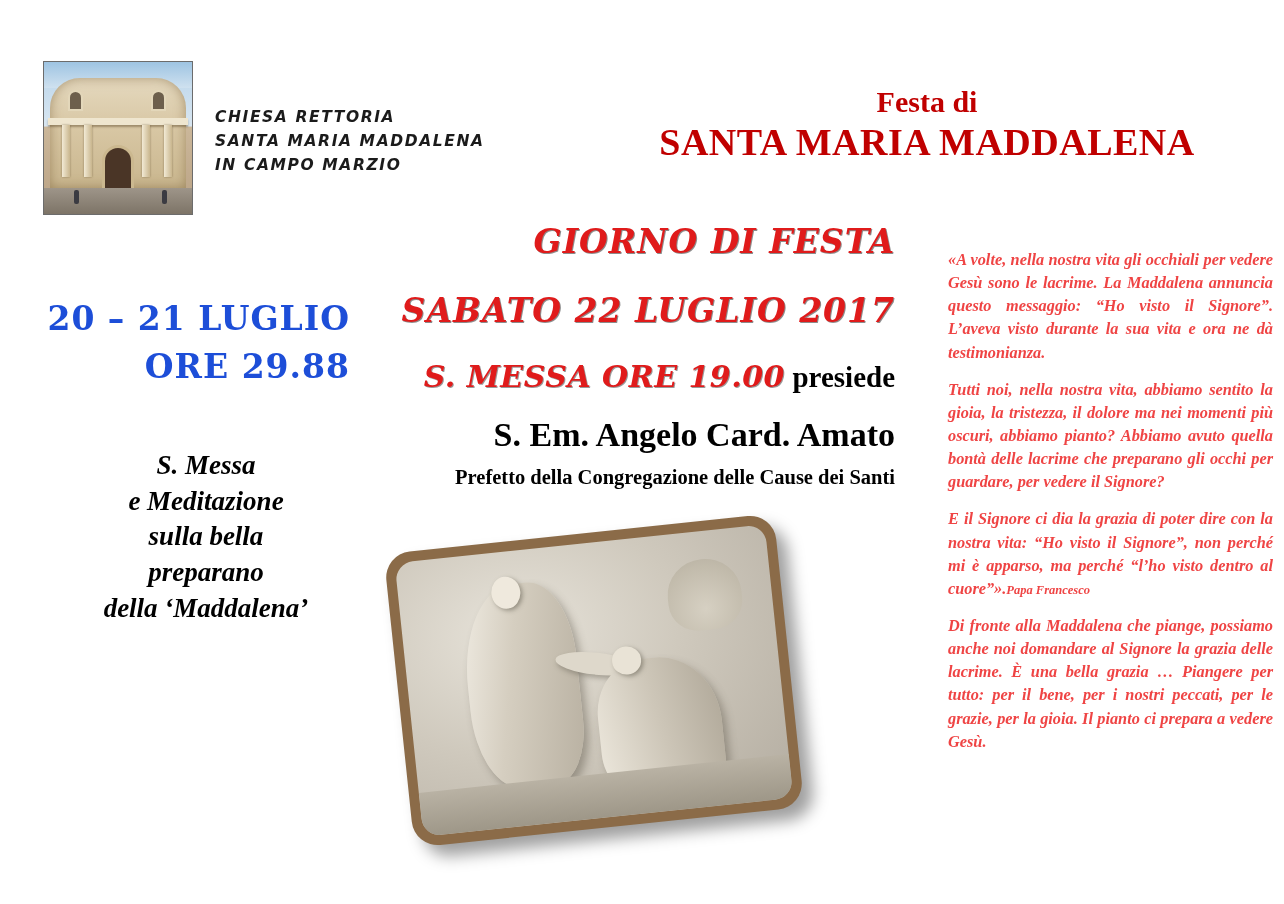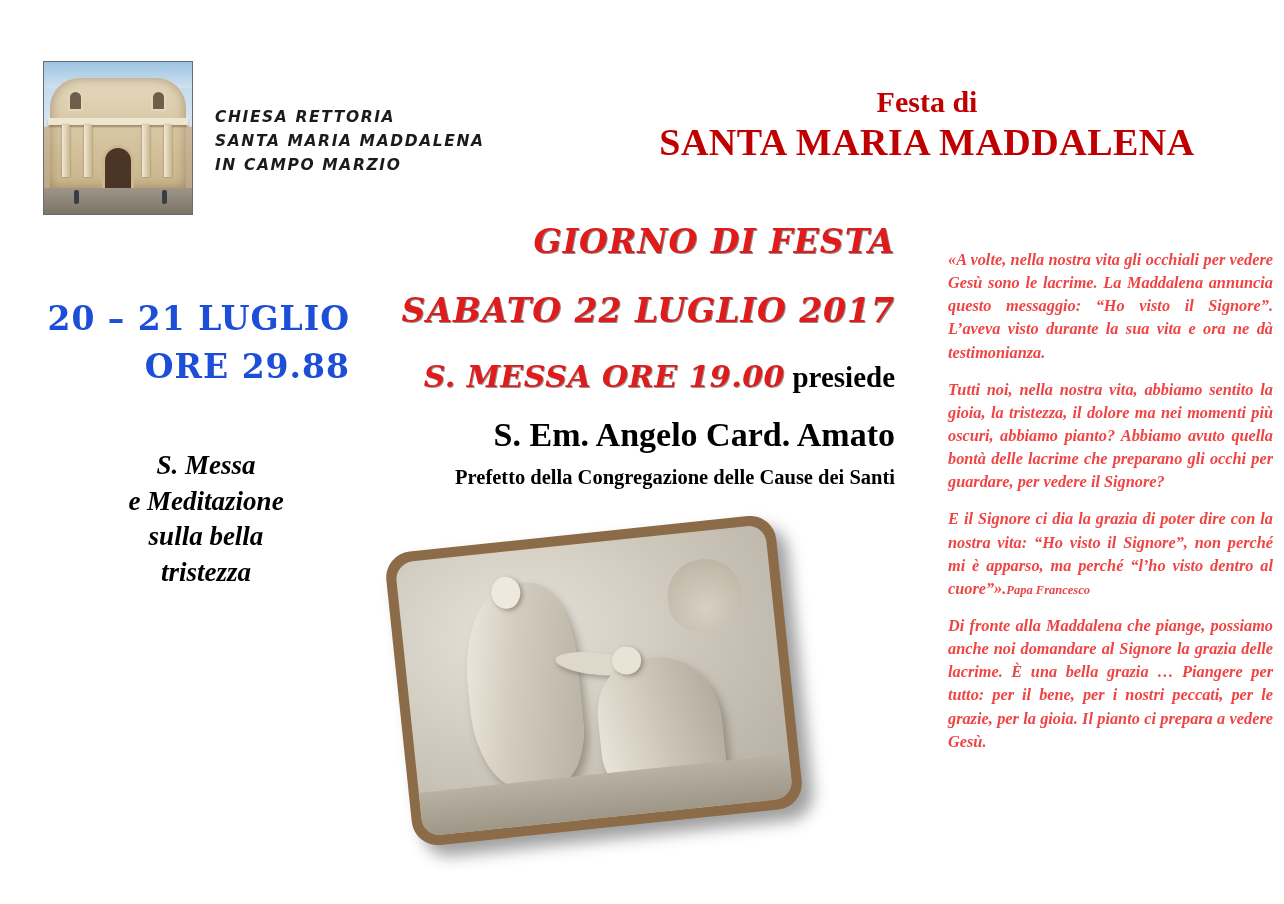--- a/index.html
+++ b/index.html
@@ -338,21 +338,22 @@
 
   <div id="left-dates">
     <div>20 – 21 LUGLIO</div>
     <div>ORE 29.88</div>
   </div>
 
   <div id="left-subtitle">
     <div>S. Messa</div>
     <div>e Meditazione</div>
     <div>sulla bella</div>
-    <div>tristezza</div>
+    <div>preparano</div>
+    <div>della ‘Maddalena’</div>
   </div>
 
   <div id="center-col">
     <div class="giorno">GIORNO DI FESTA</div>
     <div class="sabato">SABATO 22 LUGLIO 2017</div>
     <div class="messa-row">
       <span class="red">S. MESSA ORE 19.00</span>
       <span class="blk">presiede</span>
     </div>
     <div class="cardinal">S. Em. Angelo Card. Amato</div>

